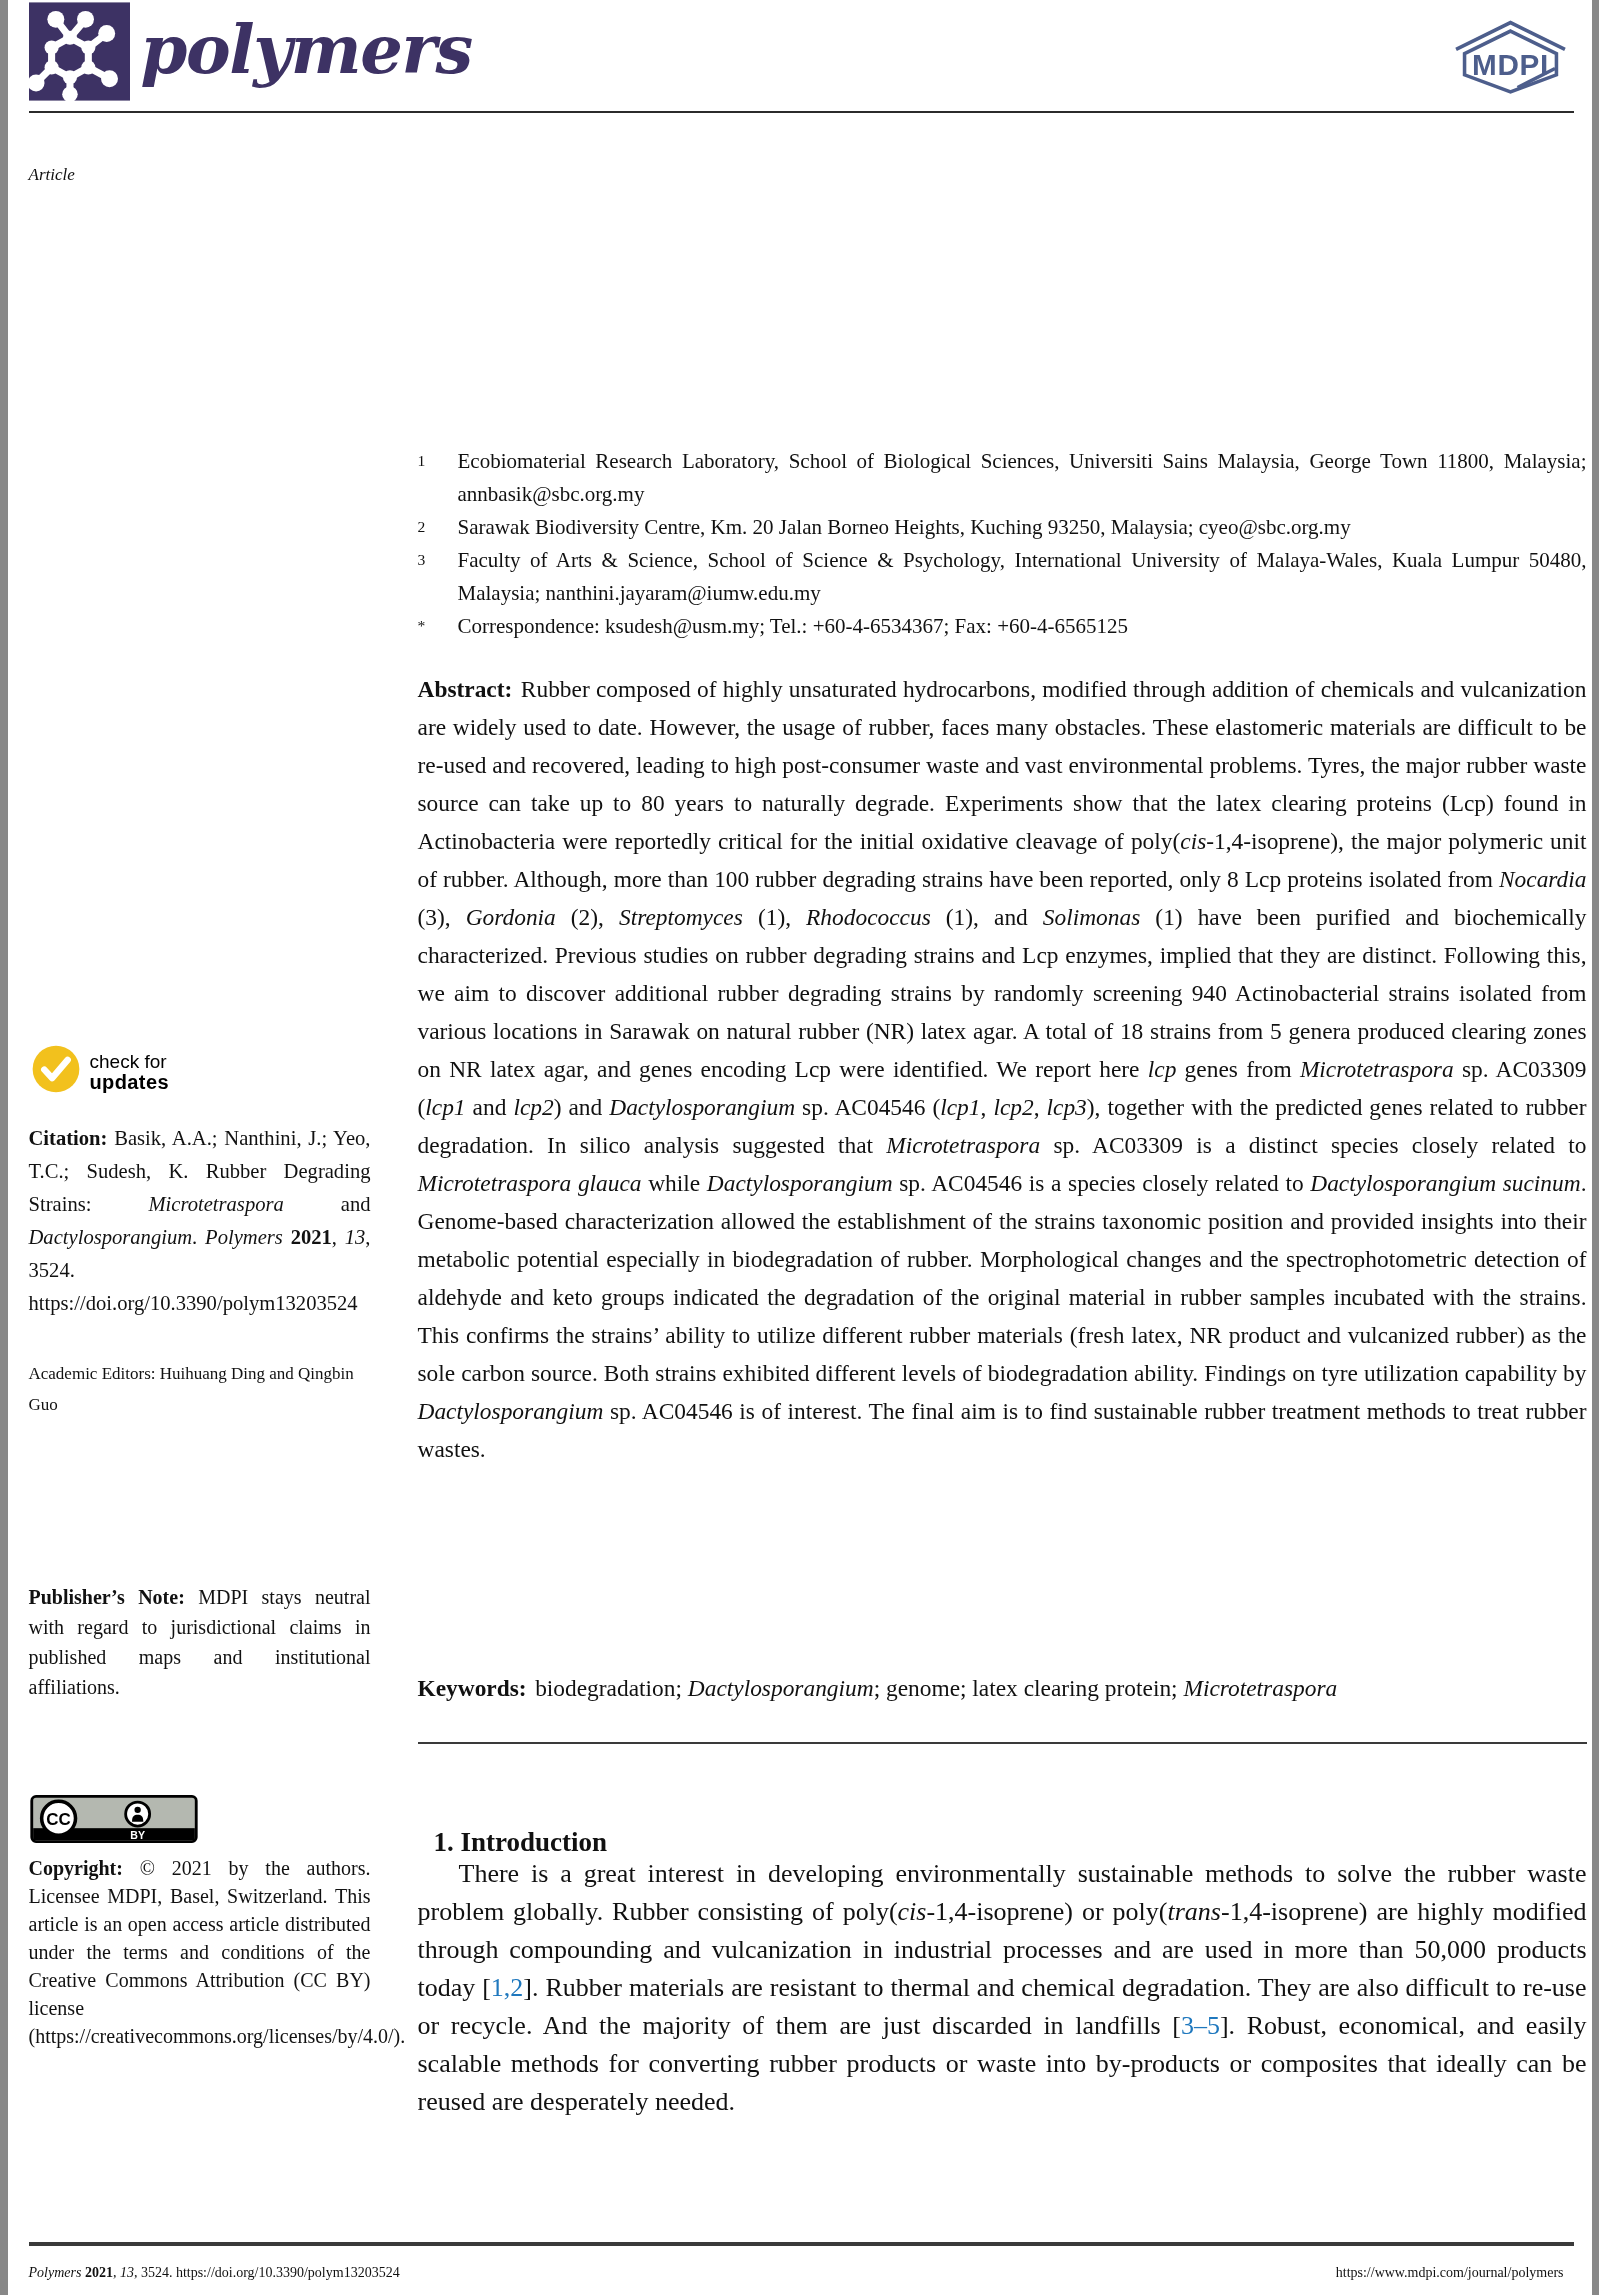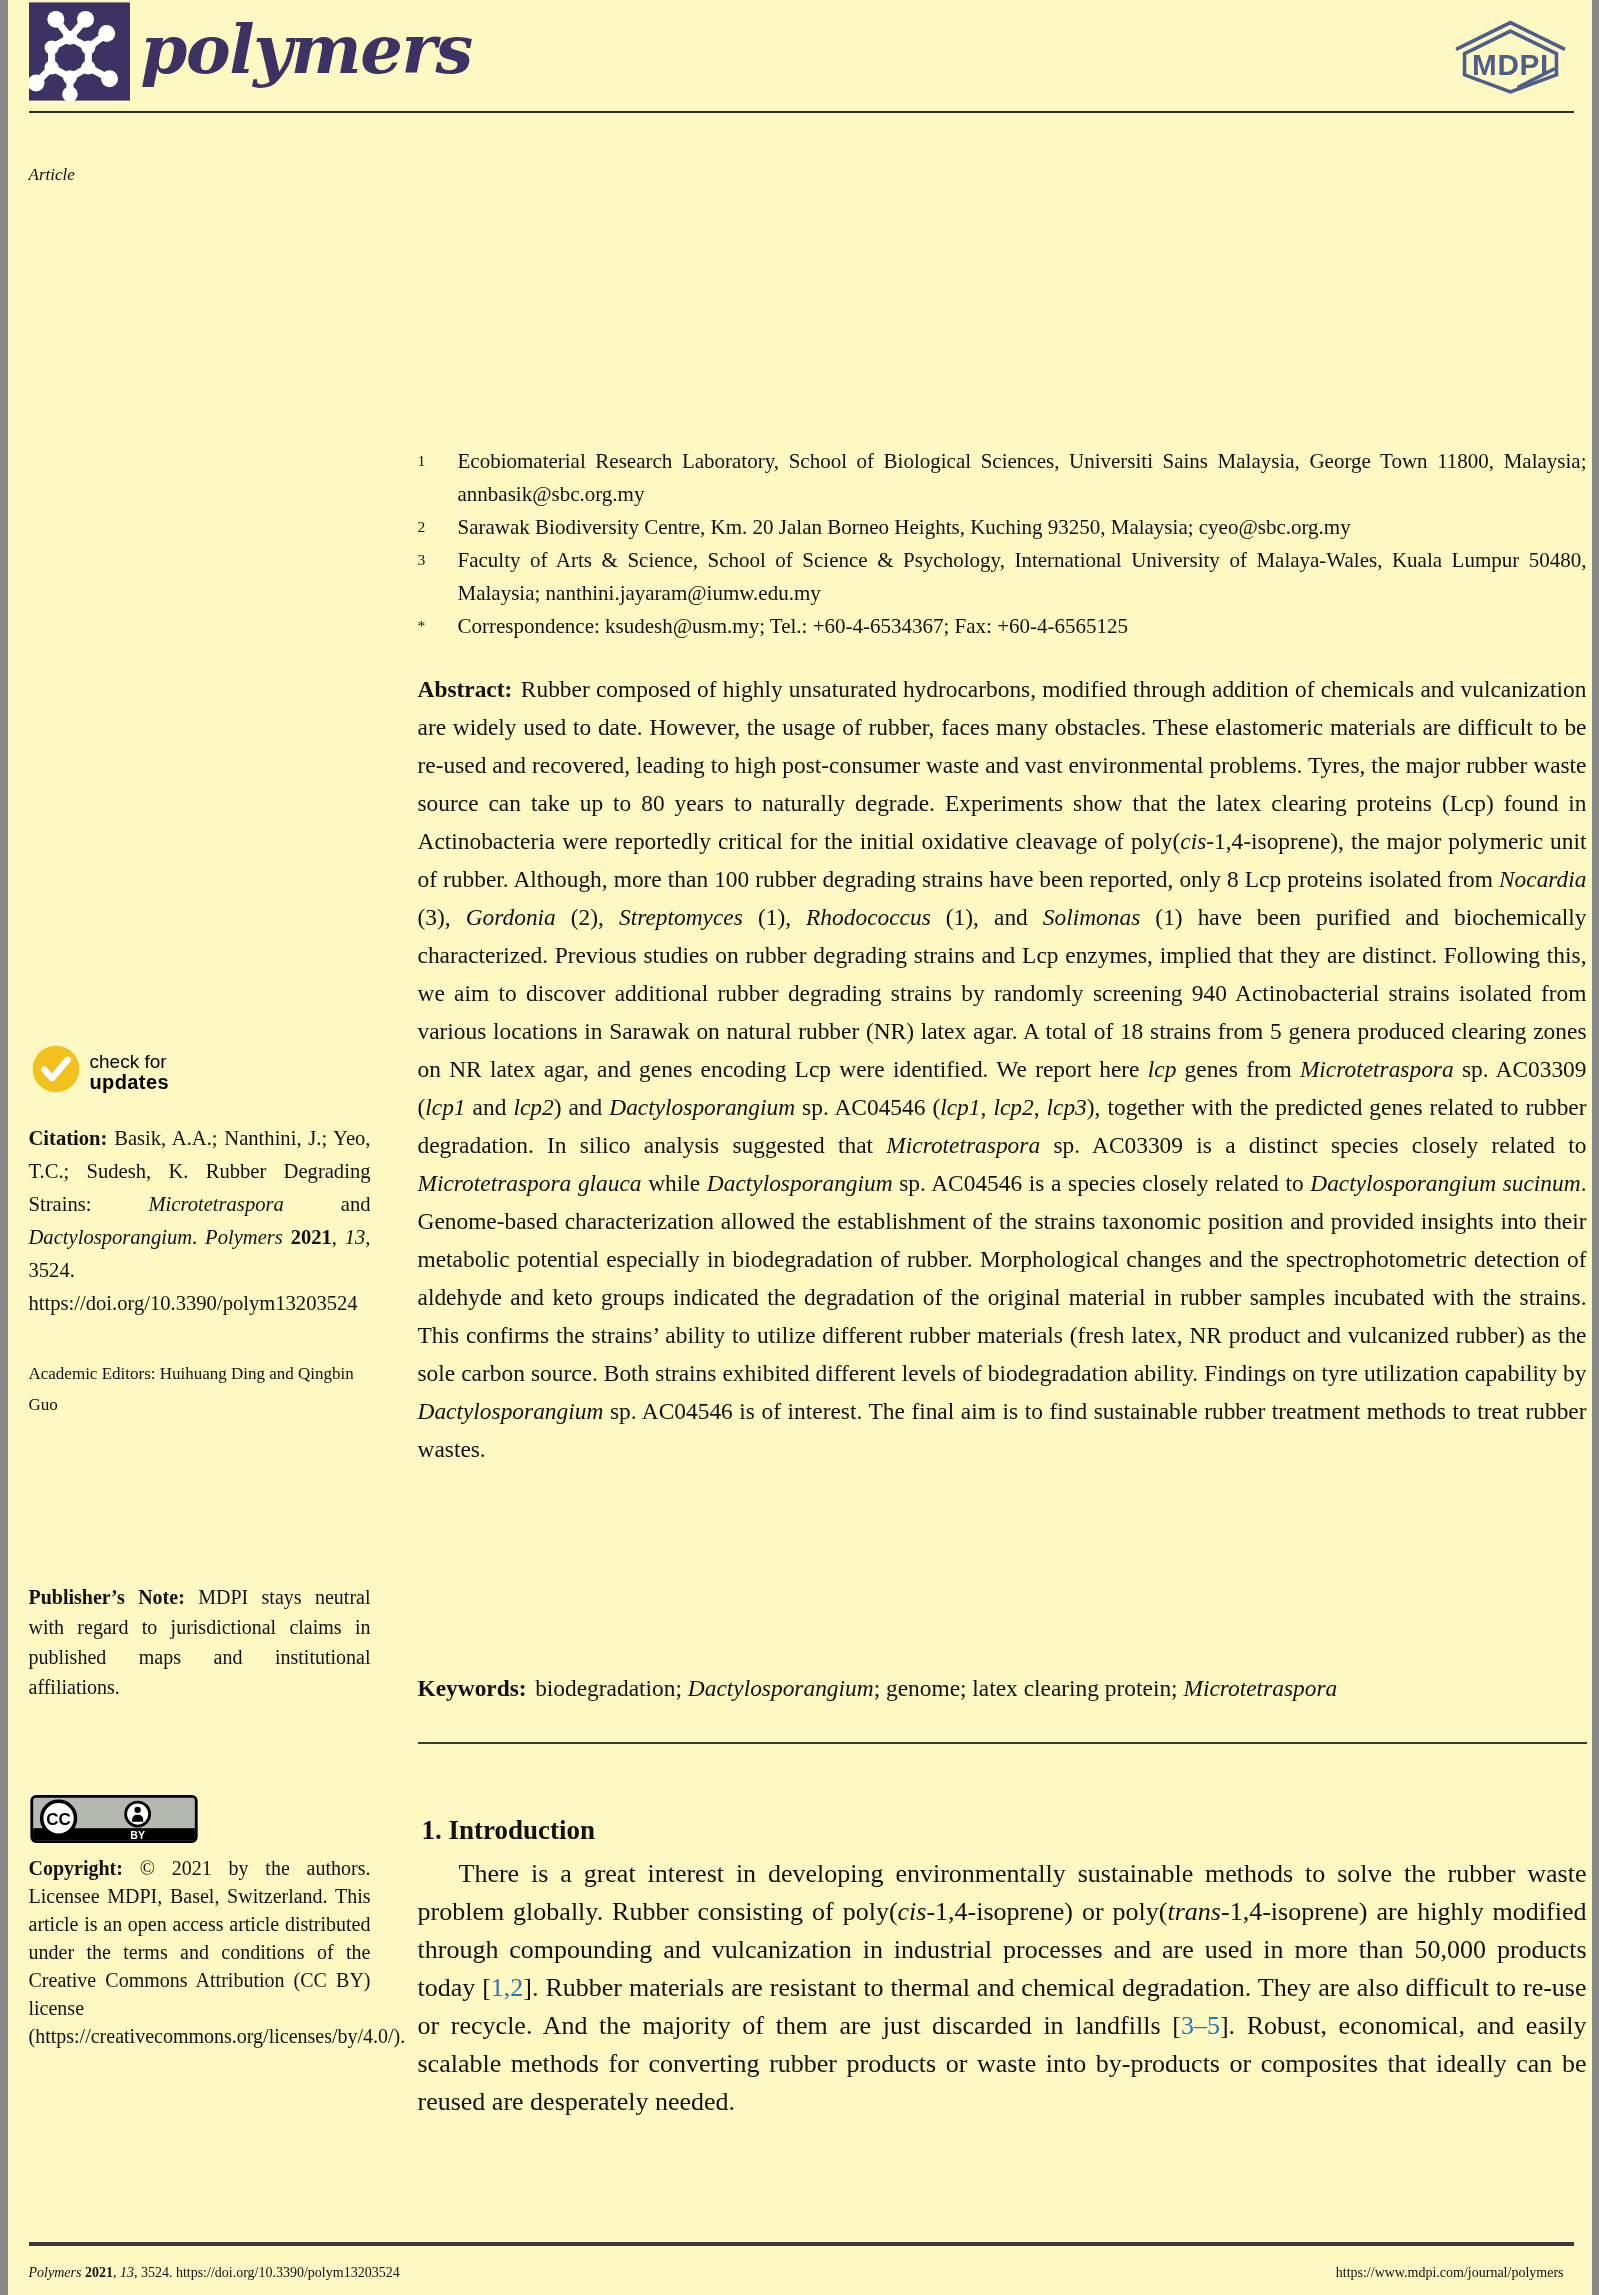--- a/index.html
+++ b/index.html
@@ -1,17 +1,17 @@
 <!DOCTYPE html>
 <html style="font-size:11.3px"><head>
 <meta charset="utf-8">
 <style>
   html,body{margin:0;padding:0;background:#888;}
   .page{
-    position:relative; width:1584px; height:2295px; background:#fef9c3;
+    position:relative; width:1584px; height:2295px; background:#ffffff;
     font-family:"Liberation Serif", serif; color:#111; overflow:hidden;
     margin:0 auto;
   }
   .i{font-style:italic}
   .b{font-weight:700}
   .sup{font-size:0.62em; position:relative; top:-0.55em;}
   .link{color:#1f78be;}
 
   
   .jlogo{position:absolute; left:21px; top:2.1px; width:101px; height:99px;}
@@ -47,21 +47,21 @@
   
   .abstract{
     position:absolute; left:410px; top:670px; width:1169px; margin:0;
     font-size:23.4px; line-height:38px; text-align:justify;
   }
   .abs-label{margin-right:8.5px;}
   .keywords{position:absolute; left:410px; top:1670px; width:1169px; margin:0; font-size:23.4px; line-height:37px;}
   .hr2{left:410px; top:1742px; width:1169px; height:2.1px; background:#3a3a3a;}
 
   
-  .sec-head{position:absolute; left:410px; top:1811px; margin:4px; font-size:27px; font-weight:700;}
+  .sec-head{position:absolute; left:410px; top:1811px; margin:16px; font-size:27px; font-weight:700;}
   .body-para{
     position:absolute; left:410px; top:1855px; width:1169px; margin:0;
     font-size:26px; line-height:38px; text-align:justify; text-indent:41px;
   }
 
   
   .upd{position:absolute; left:24px; top:1045px; display:flex; align-items:flex-end; gap:10px; cursor:pointer;}
   .upd-icon{width:48px; height:48px;}
   .upd-txt{font-family:"Liberation Sans",sans-serif; font-size:19px; line-height:20.6px; color:#000;}
   .upd-b{font-weight:700; font-size:20px; letter-spacing:0.4px;}

